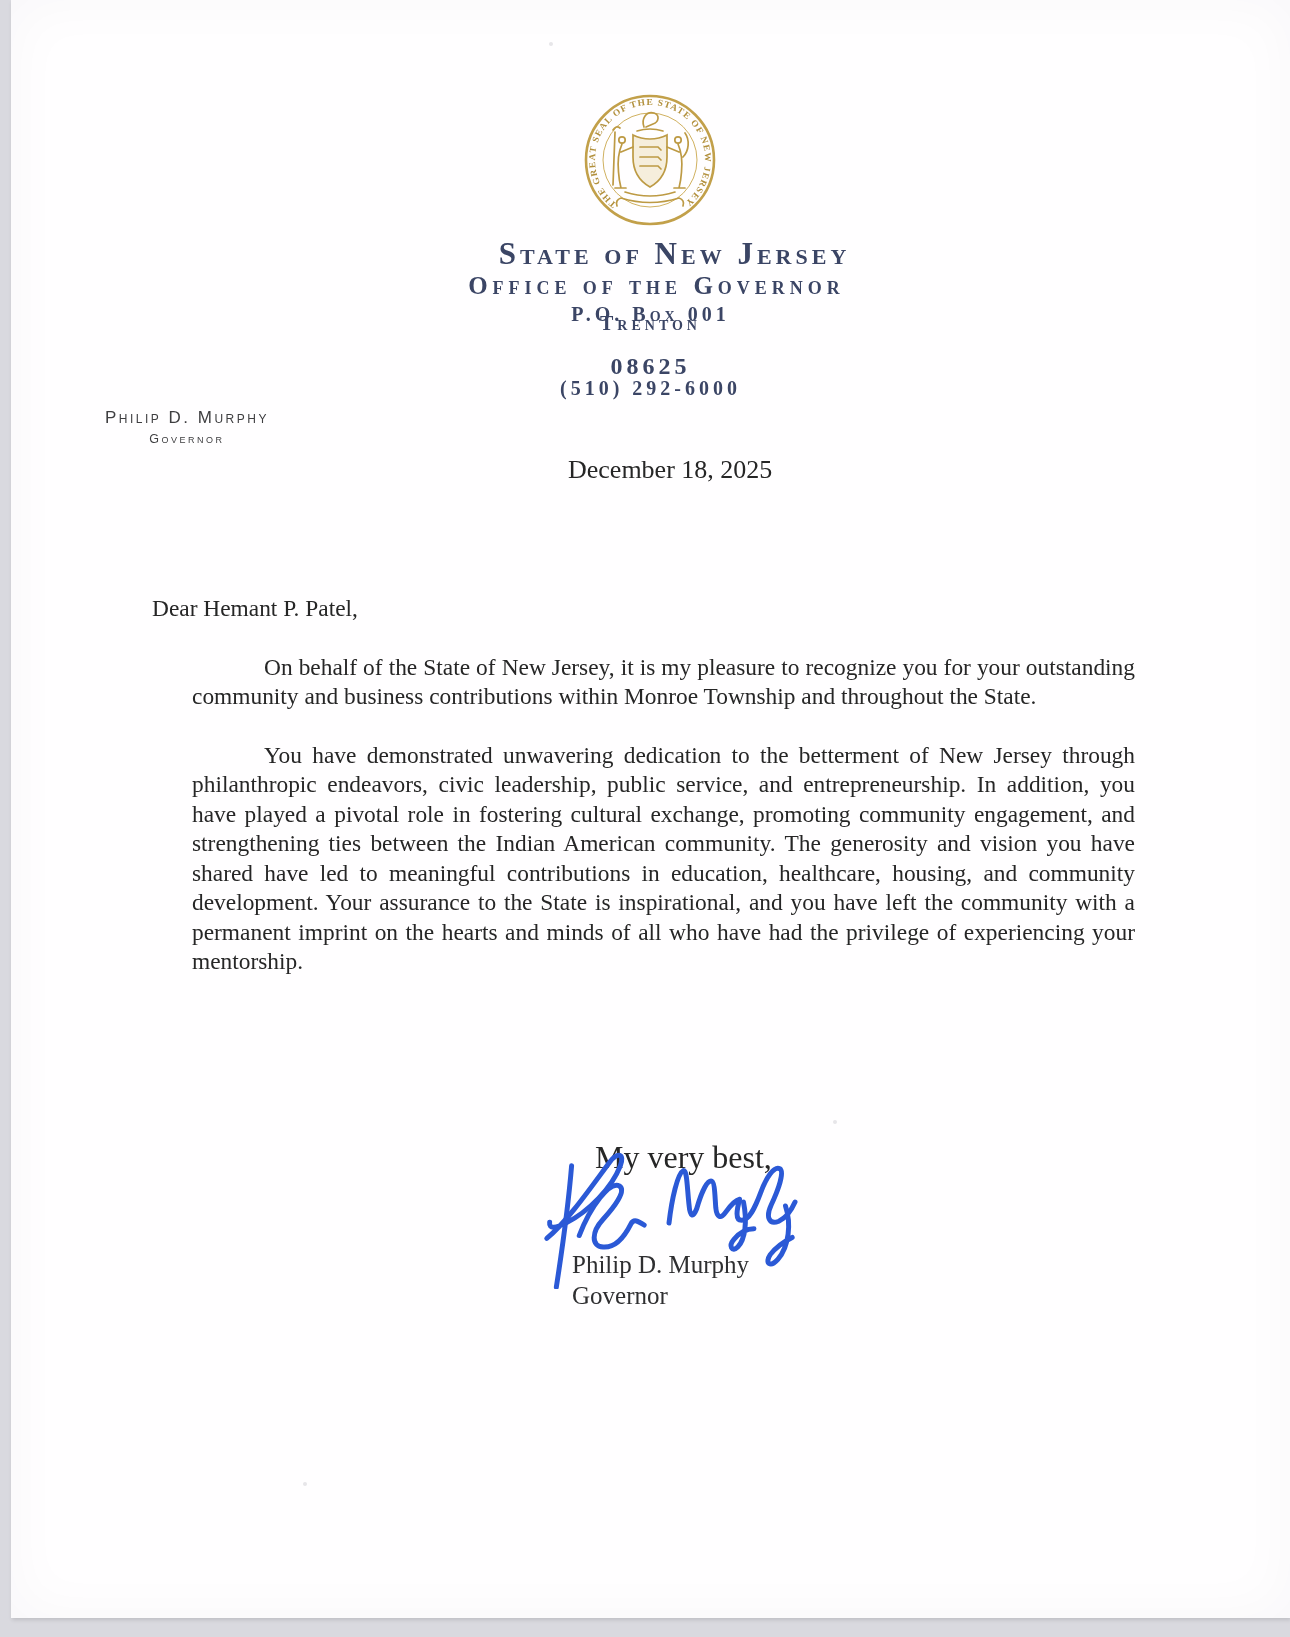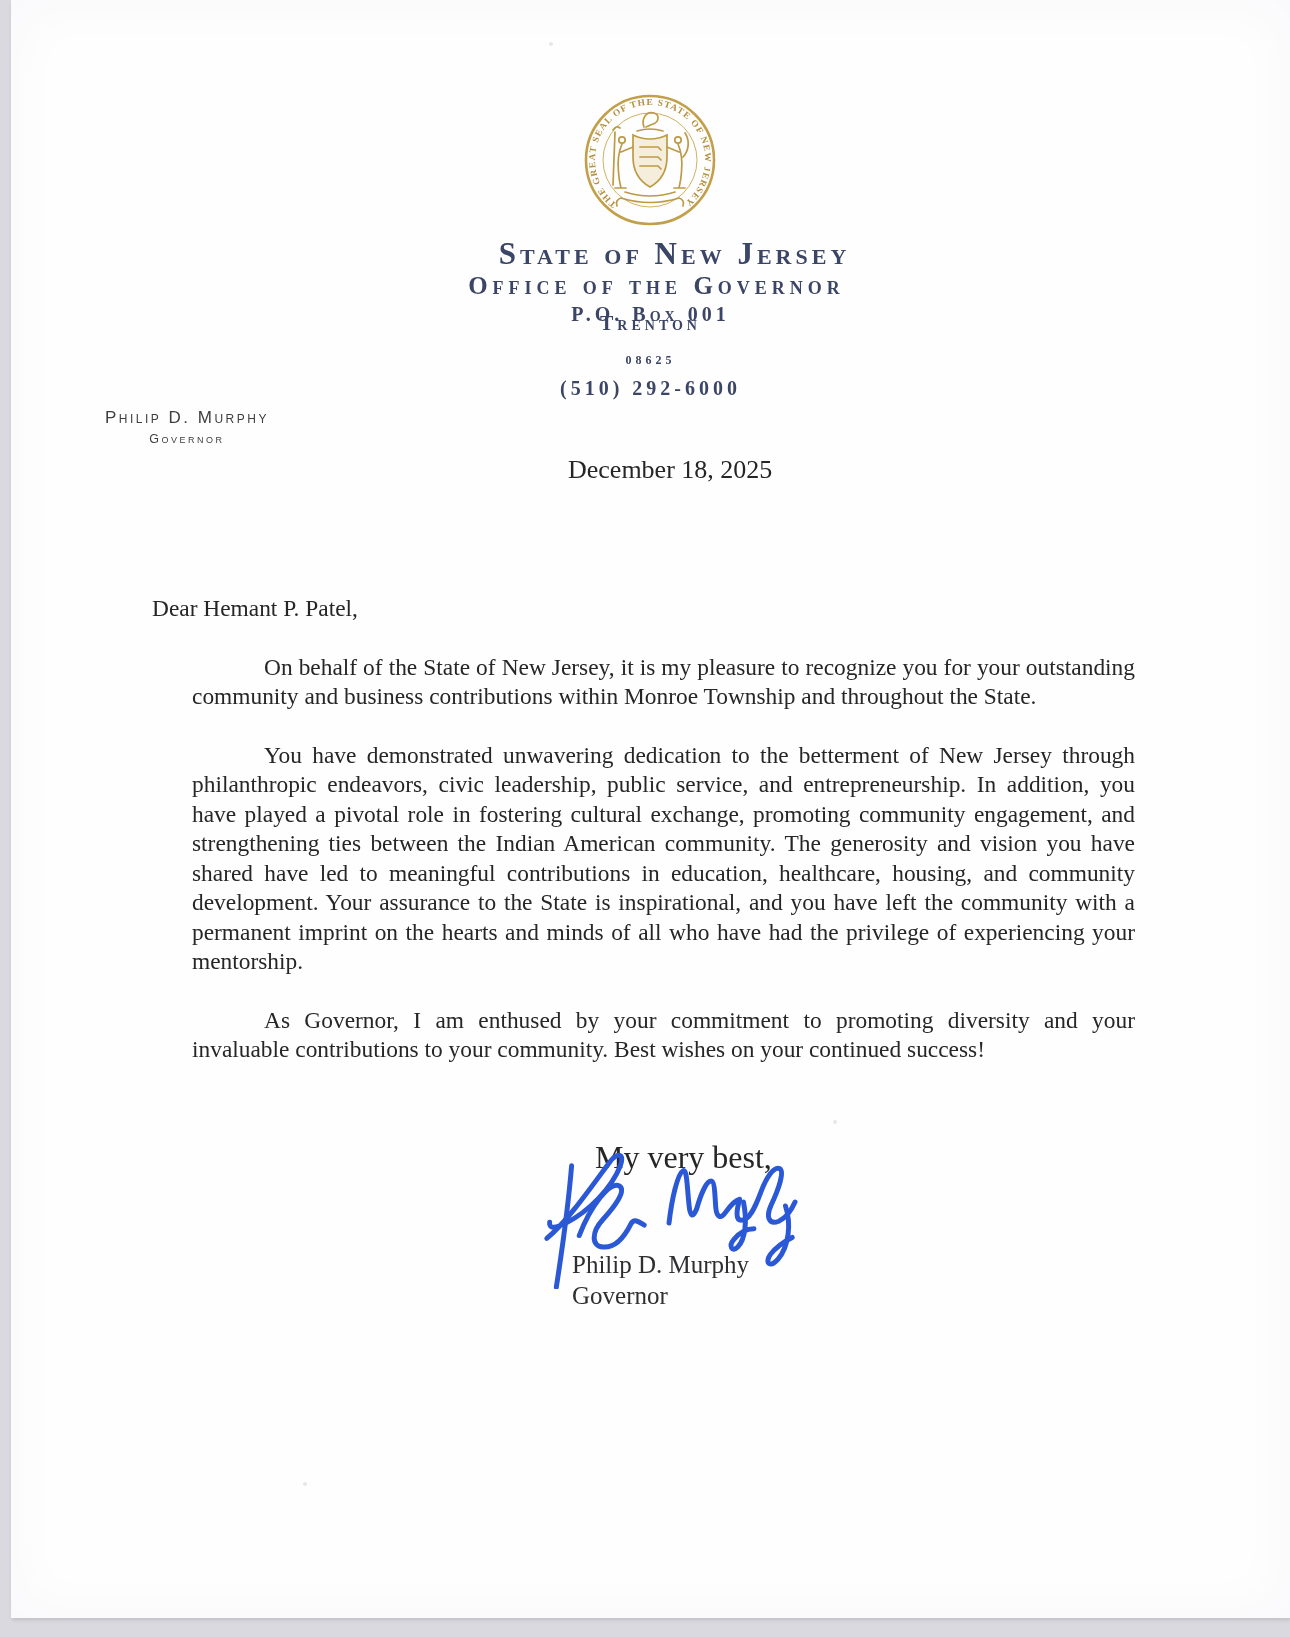--- a/index.html
+++ b/index.html
@@ -19,21 +19,21 @@
   }
   .abs { position:absolute; }
 
   
   .seal { left:571px; top:90px; }
   .lh-row { left:0; right:0; text-align:center; color:var(--navy); font-variant:small-caps; }
   .lh-state  { top:236px; font-size:31px; letter-spacing:4px; font-weight:600;padding-left:48px; }
   .lh-office { top:272px; font-size:25px; letter-spacing:5px; font-weight:600;margin-left:12px; }
   .lh-box    { top:303px; font-size:20px; letter-spacing:4px; font-weight:600; }
   .lh-city   { top:312px; font-size:20px; letter-spacing:4px; font-weight:600; }
-  .lh-zip    { top:353px; font-size:12px; letter-spacing:4px; font-weight:600; }
+  .lh-zip    { top:353px; font-size:24px; letter-spacing:4px; font-weight:600; }
   .lh-phone  { top:377px; font-size:20px; letter-spacing:4px; font-weight:600; }
 
   .gov-block { left:94px; top:408px; color:#3e3e40; font-family:"Liberation Sans", sans-serif; }
   .gov-name  { font-size:17px; letter-spacing:2.5px; font-variant:small-caps; }
   .gov-title { font-size:12.5px; letter-spacing:2.5px; font-variant:small-caps; margin-top:4px; text-align:center; }
 
   .date-line { left:557px; top:455px; font-size:26px; color:var(--body); }
 
   
   .letter-body {
@@ -88,21 +88,20 @@
     <div class="gov-name">Philip D. Murphy</div>
     <div class="gov-title">Governor</div>
   </div>
 
   <div class="abs date-line">December 18, 2025</div>
 
   <div class="abs letter-body">
     <p>Dear Hemant P. Patel,</p>
     <p class="indent">On behalf of the State of New Jersey, it is my pleasure to recognize you for your outstanding community and business contributions within Monroe Township and throughout the State.</p>
     <p class="indent">You have demonstrated unwavering dedication to the betterment of New Jersey through philanthropic endeavors, civic leadership, public service, and entrepreneurship. In addition, you have played a pivotal role in fostering cultural exchange, promoting community engagement, and strengthening ties between the Indian American community. The generosity and vision you have shared have led to meaningful contributions in education, healthcare, housing, and community development. Your assurance to the State is inspirational, and you have left the community with a permanent imprint on the hearts and minds of all who have had the privilege of experiencing your mentorship.</p>
-    <p class="indent">As Governor, I am enthused by your commitment to promoting diversity and your invaluable contributions to your community. Best wishes on your continued success!</p>
   </div>
 
   <div class="abs closing">My very best,</div>
 
   <svg class="abs signature" width="268" height="148" viewBox="0 0 280 155">
     <g fill="none" stroke="#2b59d6" stroke-width="5.2" stroke-linecap="round" stroke-linejoin="round">
       <path d="M 12,102 C 34,84 60,46 78,22 C 86,11 94,13 89,26 C 80,49 56,74 32,86 C 22,91 14,93 15,85"></path>
       <path d="M 38,26 C 35,62 29,108 22,153"></path>
       <path d="M 46,99 C 58,68 78,42 88,47 C 96,52 82,70 71,82 C 59,95 58,110 71,111 C 84,112 94,99 100,87 C 103,81 108,84 114,88"></path>
       <path d="M 140,86 C 143,60 149,34 155,31 C 159,30 159,50 161,67 C 162,79 165,81 169,71 C 173,57 179,42 184,42 C 188,42 188,57 189,70 C 190,80 194,82 199,75 C 204,68 209,62 214,61 C 211,72 209,83 216,83 C 224,83 230,70 236,54 C 242,38 250,26 256,29 C 261,32 255,50 247,67 C 241,80 245,88 255,84 C 262,81 268,73 272,64"></path>

